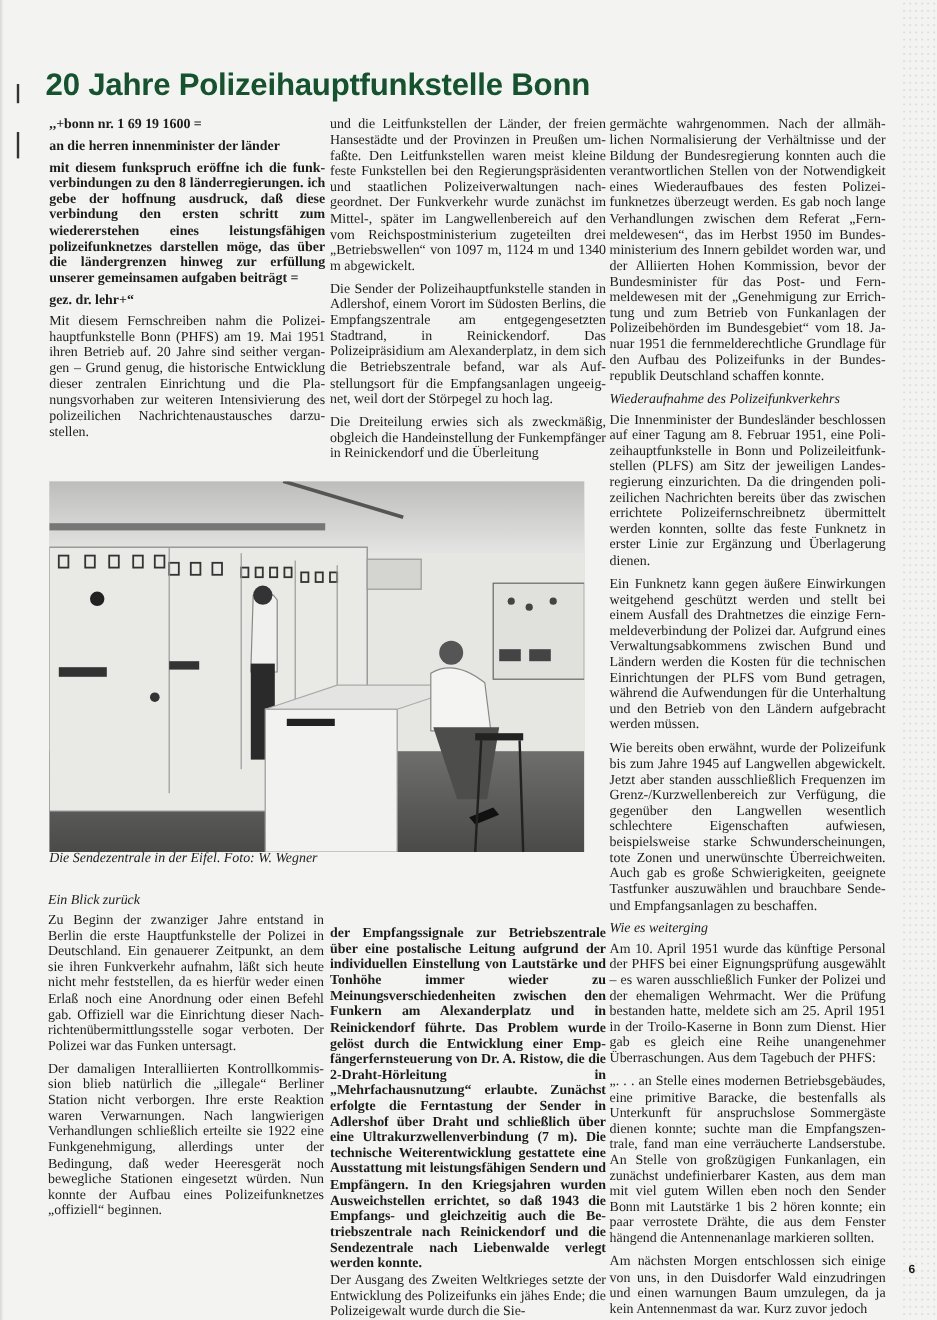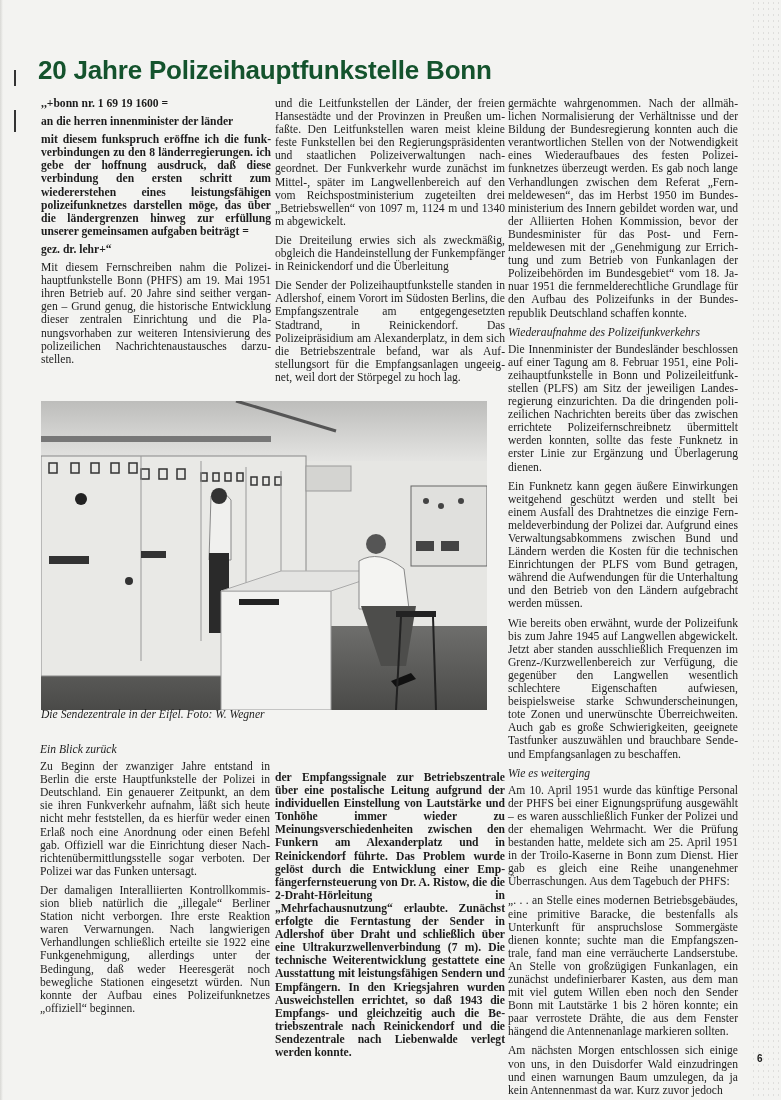--- a/index.html
+++ b/index.html
@@ -64,22 +64,22 @@
 <div class="col" style="left:41px; top:97px;">
   <p class="nosp">,,+bonn nr. 1 69 19 1600 =</p>
   <p class="nosp">an die herren innenminister der länder</p>
   <p class="nosp">mit diesem funkspruch eröffne ich die funk­verbindungen zu den 8 länderregierungen. ich gebe der hoffnung ausdruck, daß diese verbin­dung den ersten schritt zum wiedererstehen eines leistungsfähigen polizeifunknetzes dar­stellen möge, das über die ländergrenzen hin­weg zur erfüllung unserer gemeinsamen auf­gaben beiträgt =</p>
   <p class="nosp">gez. dr. lehr+“</p>
   <p>Mit diesem Fernschreiben nahm die Polizei­hauptfunkstelle Bonn (PHFS) am 19. Mai 1951 ihren Betrieb auf. 20 Jahre sind seither vergan­gen – Grund genug, die historische Entwick­lung dieser zentralen Einrichtung und die Pla­nungsvorhaben zur weiteren Intensivierung des polizeilichen Nachrichtenaustausches darzu­stellen.</p>
 </div>
 
 <div class="col" style="left:275px; top:97px;">
   <p>und die Leitfunkstellen der Länder, der freien Hansestädte und der Provinzen in Preußen um­faßte. Den Leitfunkstellen waren meist kleine feste Funkstellen bei den Regierungspräsiden­ten und staatlichen Polizeiverwaltungen nach­geordnet. Der Funkverkehr wurde zunächst im Mittel-, später im Langwellenbereich auf den vom Reichspostministerium zugeteilten drei „Betriebswellen“ von 1097 m, 1124 m und 1340 m abgewickelt.</p>
+  <p>Die Sender der Polizeihauptfunkstelle stan­den in Adlershof, einem Vorort im Südosten Berlins, die Empfangszentrale am entgegen­gesetzten Stadtrand, in Reinickendorf. Das Polizeipräsidium am Alexanderplatz, in dem sich die Betriebszentrale befand, war als Auf­stellungsort für die Empfangsanlagen ungeeig­net, weil dort der Störpegel zu hoch lag.</p>
   <p>Die Dreiteilung erwies sich als zweckmäßig, obgleich die Handeinstellung der Funkemp­fänger in Reinickendorf und die Überleitung</p>
-  <p>Die Sender der Polizeihauptfunkstelle stan­den in Adlershof, einem Vorort im Südosten Berlins, die Empfangszentrale am entgegen­gesetzten Stadtrand, in Reinickendorf. Das Polizeipräsidium am Alexanderplatz, in dem sich die Betriebszentrale befand, war als Auf­stellungsort für die Empfangsanlagen ungeeig­net, weil dort der Störpegel zu hoch lag.</p>
 </div>
 
 <div class="photo">
   <svg width="446" height="309" viewBox="0 0 446 309">
     <defs>
       <linearGradient id="ceil" x1="0" y1="0" x2="0" y2="1">
         <stop offset="0" stop-color="#bdbdbb"></stop>
           <stop offset="1" stop-color="#e4e4e2"></stop>
       </linearGradient>
       <linearGradient id="floor" x1="0" y1="0" x2="0" y2="1">
@@ -145,20 +145,21 @@
 <div class="caption">Die Sendezentrale in der Eifel. Foto: W. Wegner</div>
 
 <div class="col" style="left:40px; top:743px;">
   <p class="sub">Ein Blick zurück</p>
   <p>Zu Beginn der zwanziger Jahre entstand in Berlin die erste Hauptfunkstelle der Polizei in Deutschland. Ein genauerer Zeitpunkt, an dem sie ihren Funkverkehr aufnahm, läßt sich heute nicht mehr feststellen, da es hierfür weder einen Erlaß noch eine Anordnung oder einen Befehl gab. Offiziell war die Einrichtung dieser Nach­richtenübermittlungsstelle sogar verboten. Der Polizei war das Funken untersagt.</p>
   <p>Der damaligen Interalliierten Kontrollkommis­sion blieb natürlich die „illegale“ Berliner Station nicht verborgen. Ihre erste Reaktion waren Ver­warnungen. Nach langwierigen Verhandlungen schließlich erteilte sie 1922 eine Funkgenehmi­gung, allerdings unter der Bedingung, daß weder Heeresgerät noch bewegliche Stationen eingesetzt würden. Nun konnte der Aufbau eines Polizeifunknetzes „offiziell“ beginnen.</p>
 </div>
 
 <div class="col" style="left:275px; top:771px;">
   <p class="nosp" style="margin-bottom:1px;">der Empfangssignale zur Betriebszentrale über eine postalische Leitung aufgrund der indivi­duellen Einstellung von Lautstärke und Ton­höhe immer wieder zu Meinungsverschieden­heiten zwischen den Funkern am Alexander­platz und in Reinickendorf führte. Das Problem wurde gelöst durch die Entwicklung einer Emp­fängerfernsteuerung von Dr. A. Ristow, die die 2-Draht-Hörleitung in „Mehrfachausnutzung“ erlaubte. Zunächst erfolgte die Ferntastung der Sender in Adlershof über Draht und schließ­lich über eine Ultrakurzwellenverbindung (7 m). Die technische Weiterentwicklung gestattete eine Ausstattung mit leistungsfähigen Sen­dern und Empfängern. In den Kriegsjahren wurden Ausweichstellen errichtet, so daß 1943 die Empfangs- und gleichzeitig auch die Be­triebszentrale nach Reinickendorf und die Sendezentrale nach Liebenwalde verlegt werden konnte.</p>
+  <p>Der Ausgang des Zweiten Weltkrieges setzte der Entwicklung des Polizeifunks ein jähes Ende; die Polizeigewalt wurde durch die Sie-</p>
 </div>
 
 <div class="col" style="left:508px; top:97px;">
   <p>germächte wahrgenommen. Nach der allmäh­lichen Normalisierung der Verhältnisse und der Bildung der Bundesregierung konnten auch die verantwortlichen Stellen von der Notwendig­keit eines Wiederaufbaues des festen Polizei­funknetzes überzeugt werden. Es gab noch lange Verhandlungen zwischen dem Referat „Fern­meldewesen“, das im Herbst 1950 im Bundes­ministerium des Innern gebildet worden war, und der Alliierten Hohen Kommission, bevor der Bundesminister für das Post- und Fern­meldewesen mit der „Genehmigung zur Errich­tung und zum Betrieb von Funkanlagen der Polizeibehörden im Bundesgebiet“ vom 18. Ja­nuar 1951 die fernmelderechtliche Grundlage für den Aufbau des Polizeifunks in der Bundes­republik Deutschland schaffen konnte.</p>
   <p class="sub">Wiederaufnahme des Polizeifunkverkehrs</p>
   <p>Die Innenminister der Bundesländer beschlossen auf einer Tagung am 8. Februar 1951, eine Poli­zeihauptfunkstelle in Bonn und Polizeileitfunk­stellen (PLFS) am Sitz der jeweiligen Landes­regierung einzurichten. Da die dringenden poli­zeilichen Nachrichten bereits über das zwischen errichtete Polizeifernschreibnetz über­mittelt werden konnten, sollte das feste Funk­netz in erster Linie zur Ergänzung und Über­lagerung dienen.</p>
   <p>Ein Funknetz kann gegen äußere Einwirkun­gen weitgehend geschützt werden und stellt bei einem Ausfall des Drahtnetzes die einzige Fern­meldeverbindung der Polizei dar. Aufgrund eines Verwaltungsabkommens zwischen Bund und Ländern werden die Kosten für die tech­nischen Einrichtungen der PLFS vom Bund getragen, während die Aufwendungen für die Unterhaltung und den Betrieb von den Ländern aufgebracht werden müssen.</p>
   <p>Wie bereits oben erwähnt, wurde der Polizei­funk bis zum Jahre 1945 auf Langwellen abge­wickelt. Jetzt aber standen ausschließlich Fre­quenzen im Grenz-/Kurzwellenbereich zur Verfügung, die gegenüber den Langwellen wesentlich schlechtere Eigenschaften aufwiesen, beispielsweise starke Schwunderscheinungen, tote Zonen und unerwünschte Überreichwei­ten. Auch gab es große Schwierigkeiten, geeig­nete Tastfunker auszuwählen und brauchbare Sende- und Empfangsanlagen zu beschaffen.</p>
   <p class="sub">Wie es weiterging</p>
   <p>Am 10. April 1951 wurde das künftige Personal der PHFS bei einer Eignungsprüfung ausge­wählt – es waren ausschließlich Funker der Polizei und der ehemaligen Wehrmacht. Wer die Prüfung bestanden hatte, meldete sich am 25. April 1951 in der Troilo-Kaserne in Bonn zum Dienst. Hier gab es gleich eine Reihe un­angenehmer Überraschungen. Aus dem Tage­buch der PHFS:</p>

